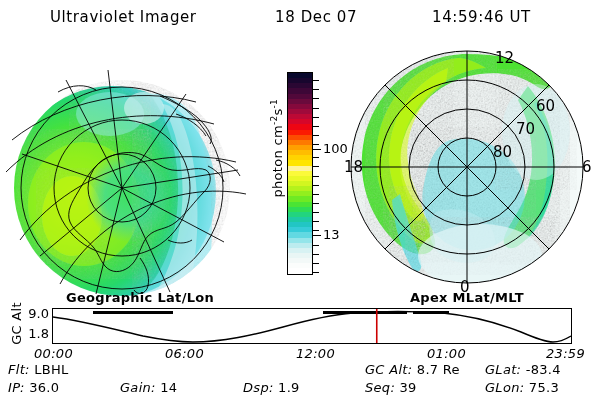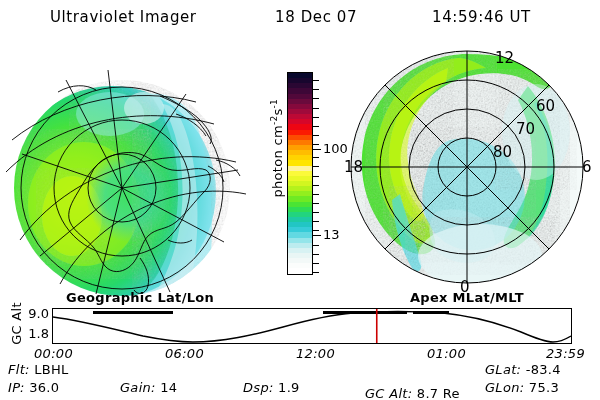--- a/index.html
+++ b/index.html
@@ -156,21 +156,21 @@
     position: absolute;
     font-size: 13px;
     white-space: nowrap;
     letter-spacing: 0.3px;
   }
   .status-row-0 { top: 4px; }
   .status-row-1 { top: 22px; }
   .status-col-0 { left: 8px; }
   .status-col-1 { left: 120px; }
   .status-col-2 { left: 243px; }
-  .status-col-3 { left: 365px; margin-top: 24px; }
+  .status-col-3 { left: 365px; }
   .status-col-4 { left: 485px; }
   .status-key  { display: inline; font-style: italic; }
   .status-val  { display: inline; }
 </style>
 </head>
 <body>
 
 <div id="header">
   <div class="h-item" id="instrument-name">Ultraviolet Imager</div>
   <div class="h-item" id="obs-date">18 Dec 07</div>

